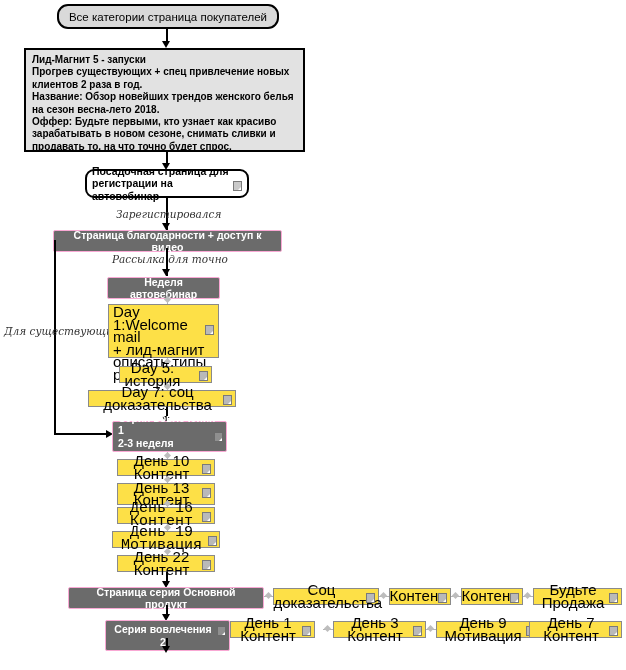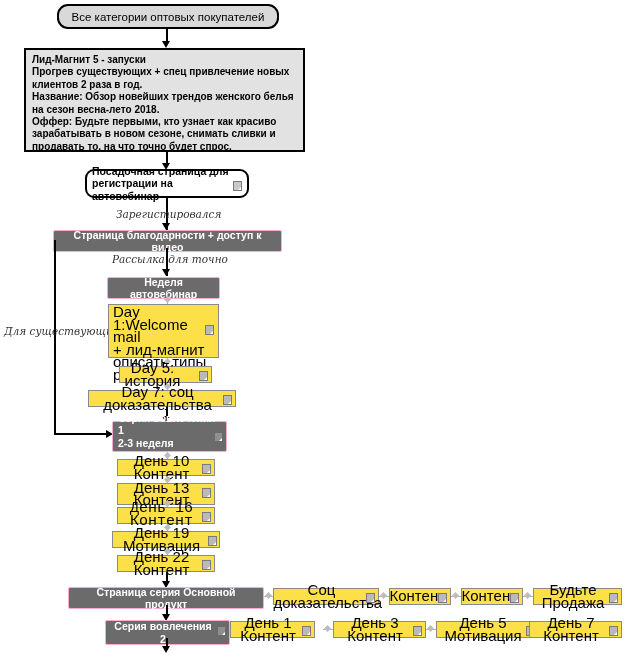--- a/index.html
+++ b/index.html
@@ -80,21 +80,21 @@
   
   .elabel{position:absolute;font-family:"DejaVu Serif", serif;
     font-style:italic;font-size:10.5px;color:#333;white-space:nowrap;}
 </style>
 </head>
 <body>
 
 <div id="canvas">
 
   <div class="node n-round" style="left:57px;top:4px;width:222px;height:25px;">
-    <span class="txt">Все категории оптовых покупателей</span>
+    <span class="txt">Все категории страница покупателей</span>
   </div>
 
   <div class="ln ln-v" style="left:166px;top:29px;height:13px;"></div>
   <div class="arrow-d" style="left:162px;top:41px;"></div>
 
   <div class="node n-big" style="left:24px;top:48px;width:281px;height:104px;">
     <span class="txt" style="white-space:pre-line;">Лид-Магнит 5 - запуски
 Прогрев существующих + спец привлечение новых
 клиентов 2 раза в год.
 Название: Обзор новейших трендов женского белья
@@ -191,21 +191,21 @@
 
   <div class="node n-light center" style="left:117px;top:507px;width:98px;height:17px;">
     <span class="txt" style="padding-right:9px;font-family:Liberation Mono, monospace;">День 16 Контент</span>
     <span class="note lt" style="right:3px;top:4px;"></span>
   </div>
 
   <div class="gl gl-v" style="left:167px;top:524px;height:8px;"></div>
   <div class="dot" style="left:165px;top:525px;"></div>
 
   <div class="node n-light center" style="left:112px;top:531px;width:108px;height:17px;">
-    <span class="txt" style="padding-right:9px;">День 19 Мотивация</span>
+    <span class="txt" style="padding-right:9px;font-family:Liberation Mono, monospace;">День 19 Мотивация</span>
     <span class="note lt" style="right:2px;top:4px;"></span>
   </div>
 
   <div class="gl gl-v" style="left:167px;top:548px;height:8px;"></div>
   <div class="dot" style="left:165px;top:549px;"></div>
 
   <div class="node n-light center" style="left:117px;top:555px;width:98px;height:17px;">
     <span class="txt" style="padding-right:9px;">День 22 Контент</span>
     <span class="note lt" style="right:3px;top:4px;"></span>
   </div>
@@ -245,21 +245,21 @@
   <div class="dot" style="left:525px;top:593px;"></div>
 
   <div class="node n-light center" style="left:533px;top:588px;width:89px;height:17px;">
     <span class="txt" style="padding-right:9px;">Будьте Продажа</span>
     <span class="note lt" style="right:3px;top:4px;"></span>
   </div>
 
   <div class="ln ln-v" style="left:166px;top:605px;height:13px;"></div>
   <div class="arrow-d" style="left:162px;top:614px;"></div>
 
-  <div class="node n-dark center" style="left:105px;top:620px;width:125px;height:25px;">
+  <div class="node n-dark center" style="left:105px;top:620px;width:125px;height:31px;">
     <span class="txt" style="padding-right:9px;">Серия вовлечения 2</span>
     <span class="note dk" style="right:3px;top:5px;"></span>
   </div>
 
   <div class="gl gl-h" style="left:230px;top:629px;width:11px;"></div>
   <div class="dot" style="left:232px;top:626px;"></div>
 
   <div class="node n-light center" style="left:230px;top:621px;width:85px;height:17px;">
     <span class="txt" style="padding-right:9px;">День 1 Контент</span>
     <span class="note lt" style="right:3px;top:4px;"></span>
@@ -270,21 +270,21 @@
 
   <div class="node n-light center" style="left:333px;top:621px;width:93px;height:17px;">
     <span class="txt" style="padding-right:9px;">День 3 Контент</span>
     <span class="note lt" style="right:3px;top:4px;"></span>
   </div>
 
   <div class="gl gl-h" style="left:426px;top:629px;width:11px;"></div>
   <div class="dot" style="left:428px;top:626px;"></div>
 
   <div class="node n-light center" style="left:436px;top:621px;width:103px;height:17px;">
-    <span class="txt" style="padding-right:9px;">День 5 Мотивация</span>
+    <span class="txt" style="padding-right:9px;">День 9 Мотивация</span>
     <span class="note lt" style="right:3px;top:4px;"></span>
   </div>
 
   <div class="gl gl-h" style="left:539px;top:629px;width:11px;"></div>
   <div class="dot" style="left:541px;top:626px;"></div>
 
   <div class="node n-light center" style="left:529px;top:621px;width:93px;height:17px;">
     <span class="txt" style="padding-right:9px;">День 7 Контент</span>
     <span class="note lt" style="right:3px;top:4px;"></span>
   </div>

